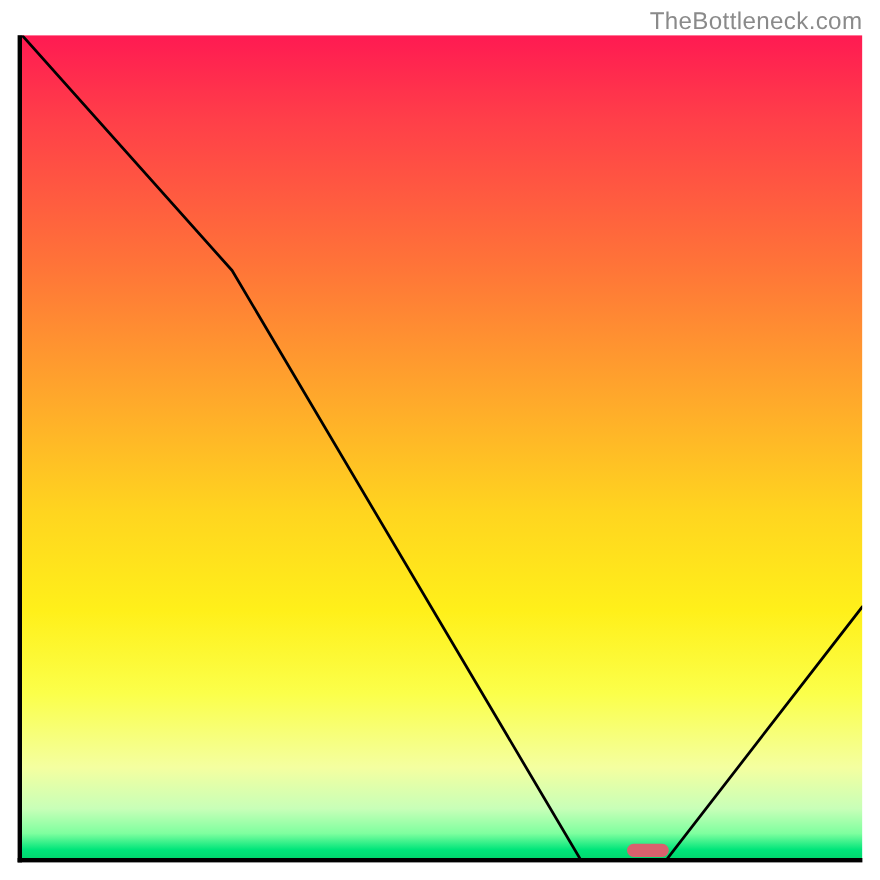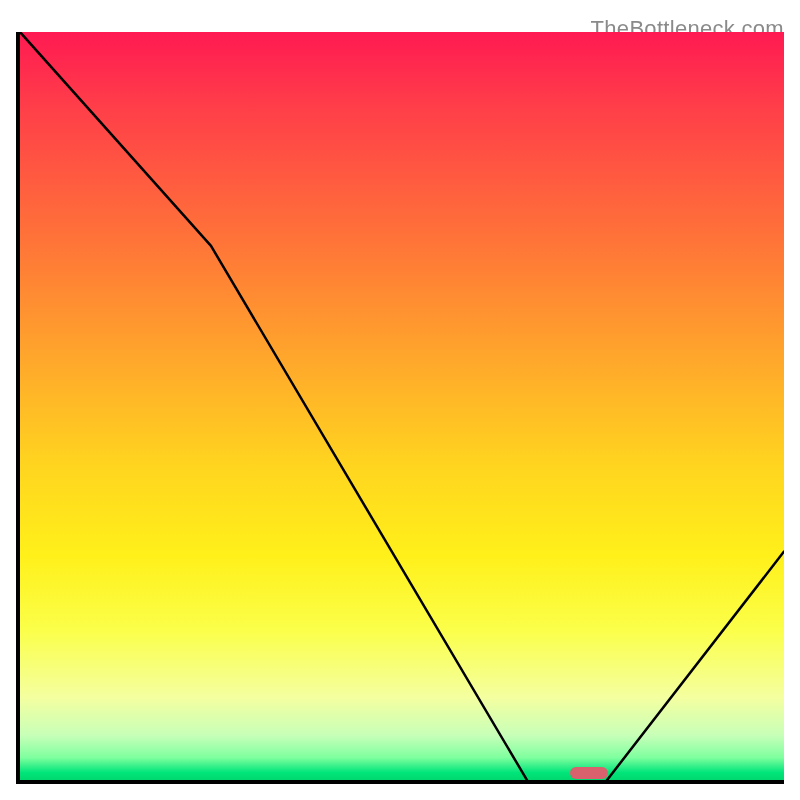--- a/index.html
+++ b/index.html
@@ -60,21 +60,20 @@
     transform: translate(-50%, -50%);
   }
   .watermark {
     position: absolute;
     top: 6px;
     right: 16px;
     color: #8a8a8a;
     font-size: 22px;
     font-weight: 500;
     letter-spacing: 0.3px;
-    margin-top: 10px;
   }
 </style>
 </head>
 <body>
 
 <div class="chart-wrap">
 
   <div class="watermark">TheBottleneck.com</div>
 
   <div class="plot-area">

